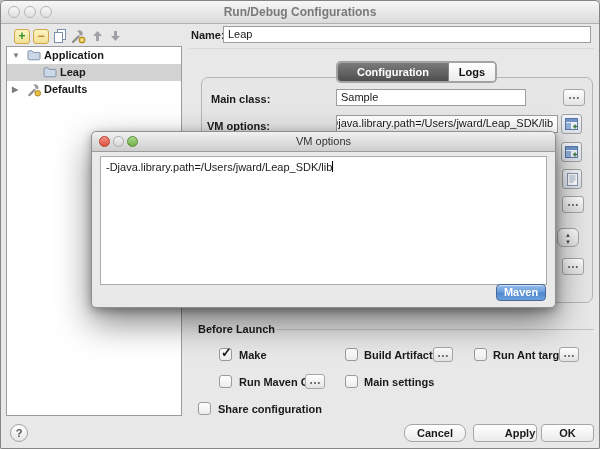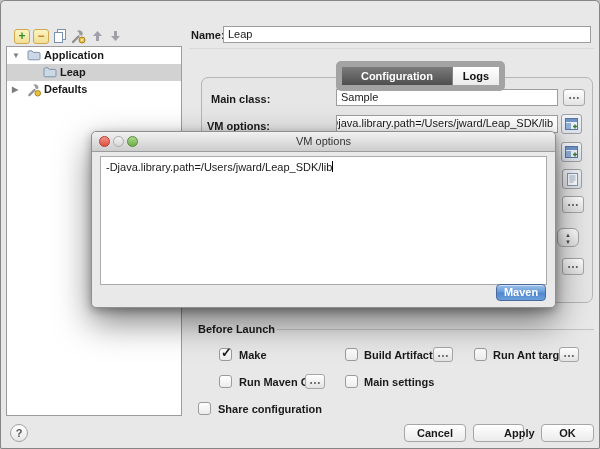--- a/index.html
+++ b/index.html
@@ -32,21 +32,21 @@
   .tree-lbl{position:absolute;top:0;}
   
   .name-label{position:absolute;left:190px;top:28px;font-weight:bold;}
   .name-field{position:absolute;left:222px;top:25px;width:368px;height:17px;box-sizing:border-box;
     background:#fff;border:1px solid #9d9d9d;padding:1px 4px;line-height:13px;}
   .hdr-sep{position:absolute;left:188px;top:47px;width:405px;height:1px;background:#d8d8d8;}
   
   .groupbox{position:absolute;left:200px;top:76px;width:392px;height:226px;box-sizing:border-box;
     border:1px solid #b5b5b5;border-radius:7px;background:#e6e6e6;}
   .tabs{position:absolute;left:335px;top:60px;height:18px;display:flex;z-index:2;
-    border:6px solid #a3a3a3;border-radius:5px;overflow:hidden;background:#fff;}
+    border:2px solid #a3a3a3;border-radius:5px;overflow:hidden;background:#fff;}
   .tab{box-sizing:border-box;line-height:18px;text-align:center;font-weight:bold;}
   .tab.selected{width:110px;background:linear-gradient(#7b7b7b,#4e4e4e);color:#fff;}
   .tab.plain{width:47px;background:linear-gradient(#ffffff,#ebebeb);color:#111;border-left:1px solid #848484;text-align:center;}
   .flabel{position:absolute;font-weight:bold;}
   .tfield{position:absolute;box-sizing:border-box;background:#fff;border:1px solid #9d9d9d;padding:1px 4px;line-height:13px;}
   .clipfield{display:flex;justify-content:flex-end;overflow:hidden;}
   .clipfield span{white-space:nowrap;flex:0 0 auto;}
   .mini-btn{position:absolute;box-sizing:border-box;border:1px solid #a6a6a6;border-radius:3px;
     background:linear-gradient(#ffffff,#e2e2e2);color:#666;text-align:center;
     font-size:12px;line-height:11px;font-weight:bold;}
@@ -88,20 +88,26 @@
   .modal-close{position:absolute;right:9px;bottom:6px;width:50px;height:17px;box-sizing:border-box;
     border:1px solid #49699b;border-radius:4px;color:#fff;font-weight:bold;text-align:center;line-height:15px;
     background:linear-gradient(#9cc0ea 0%,#659bd8 48%,#4f86cd 52%,#6ba0dd 100%);
     box-shadow:inset 0 1px 0 rgba(255,255,255,.5);}
 </style>
 </head>
 <body>
 
 <div class="window">
 
+  <div class="titlebar">
+    <span class="light l1"></span>
+    <span class="light l2"></span>
+    <span class="light l3"></span>
+    <div class="title">Run/Debug Configurations</div>
+  </div>
 
   <div class="tool sqbtn add" style="left:13px;"><span>+</span></div>
   <div class="tool sqbtn rem" style="left:32px;"><span>−</span></div>
   <div class="tool" style="left:51px;">
     <svg width="14" height="14" viewBox="0 0 14 14">
       <rect x="4.5" y="0.5" width="8" height="10" fill="#fff" stroke="#7a90ad"></rect>
       <rect x="1.5" y="3.5" width="8" height="10" fill="#fff" stroke="#7a90ad"></rect>
     </svg>
   </div>
   <div class="tool" style="left:69px;">
@@ -152,21 +158,21 @@
   <div class="name-field">Leap</div>
   <div class="hdr-sep"></div>
 
   <div class="groupbox"></div>
   <div class="tabs">
     <div class="tab selected">Configuration</div>
     <div class="tab plain">Logs</div>
   </div>
 
   <div class="flabel" style="left:210px;top:92px;">Main class:</div>
-  <div class="tfield" style="left:335px;top:88px;width:222px;height:17px;">Sample</div>
+  <div class="tfield" style="left:335px;top:88px;width:190px;height:17px;">Sample</div>
   <div class="mini-btn" style="left:562px;top:88px;width:22px;height:17px;"><span>…</span></div>
 
   <div class="flabel" style="left:206px;top:119px;">VM options:</div>
   <div class="tfield clipfield" style="left:335px;top:114px;width:222px;height:18px;">
       <span>-Djava.library.path=/Users/jward/Leap_SDK/lib</span>
     </div>
   <div class="icon-btn" style="left:560px;top:113px;">
     <svg width="13" height="12" viewBox="0 0 13 12">
       <rect x="0.5" y="0.5" width="12" height="11" fill="#eef2f8" stroke="#5b77a0"></rect>
       <rect x="1" y="1" width="11" height="3" fill="#6f94c8"></rect>
@@ -216,22 +222,22 @@
   <div class="cb-lbl" style="left:238px;top:374px;">Run Maven Goal</div>
   <div class="mini-btn" style="left:304px;top:373px;width:20px;height:15px;"><span>…</span></div>
 
   <div class="cb" style="left:344px;top:374px;"></div>
   <div class="cb-lbl" style="left:363px;top:374px;">Main settings</div>
 
   <div class="cb" style="left:197px;top:401px;"></div>
   <div class="cb-lbl" style="left:217px;top:401px;">Share configuration</div>
 
   <div class="help-btn"><span>?</span></div>
-  <div class="btn" style="left:403px;width:62px;">Cancel</div>
-  <div class="btn" style="left:472px;width:51px;padding-left:30px;">Apply</div>
+  <div class="btn" style="left:403px;width:62px;border-radius:8px;">Cancel</div>
+  <div class="btn" style="left:472px;width:64px;padding-left:30px;">Apply</div>
   <div class="btn" style="left:540px;width:53px;">OK</div>
 
   <div class="modal">
     <div class="modal-titlebar">
       <span class="mlight m1"></span>
       <span class="mlight m2"></span>
       <span class="mlight m3"></span>
       <div class="modal-title">VM options</div>
     </div>
     <div class="modal-textarea"><span>-Djava.library.path=/Users/jward/Leap_SDK/lib</span><span class="caret"></span></div>

